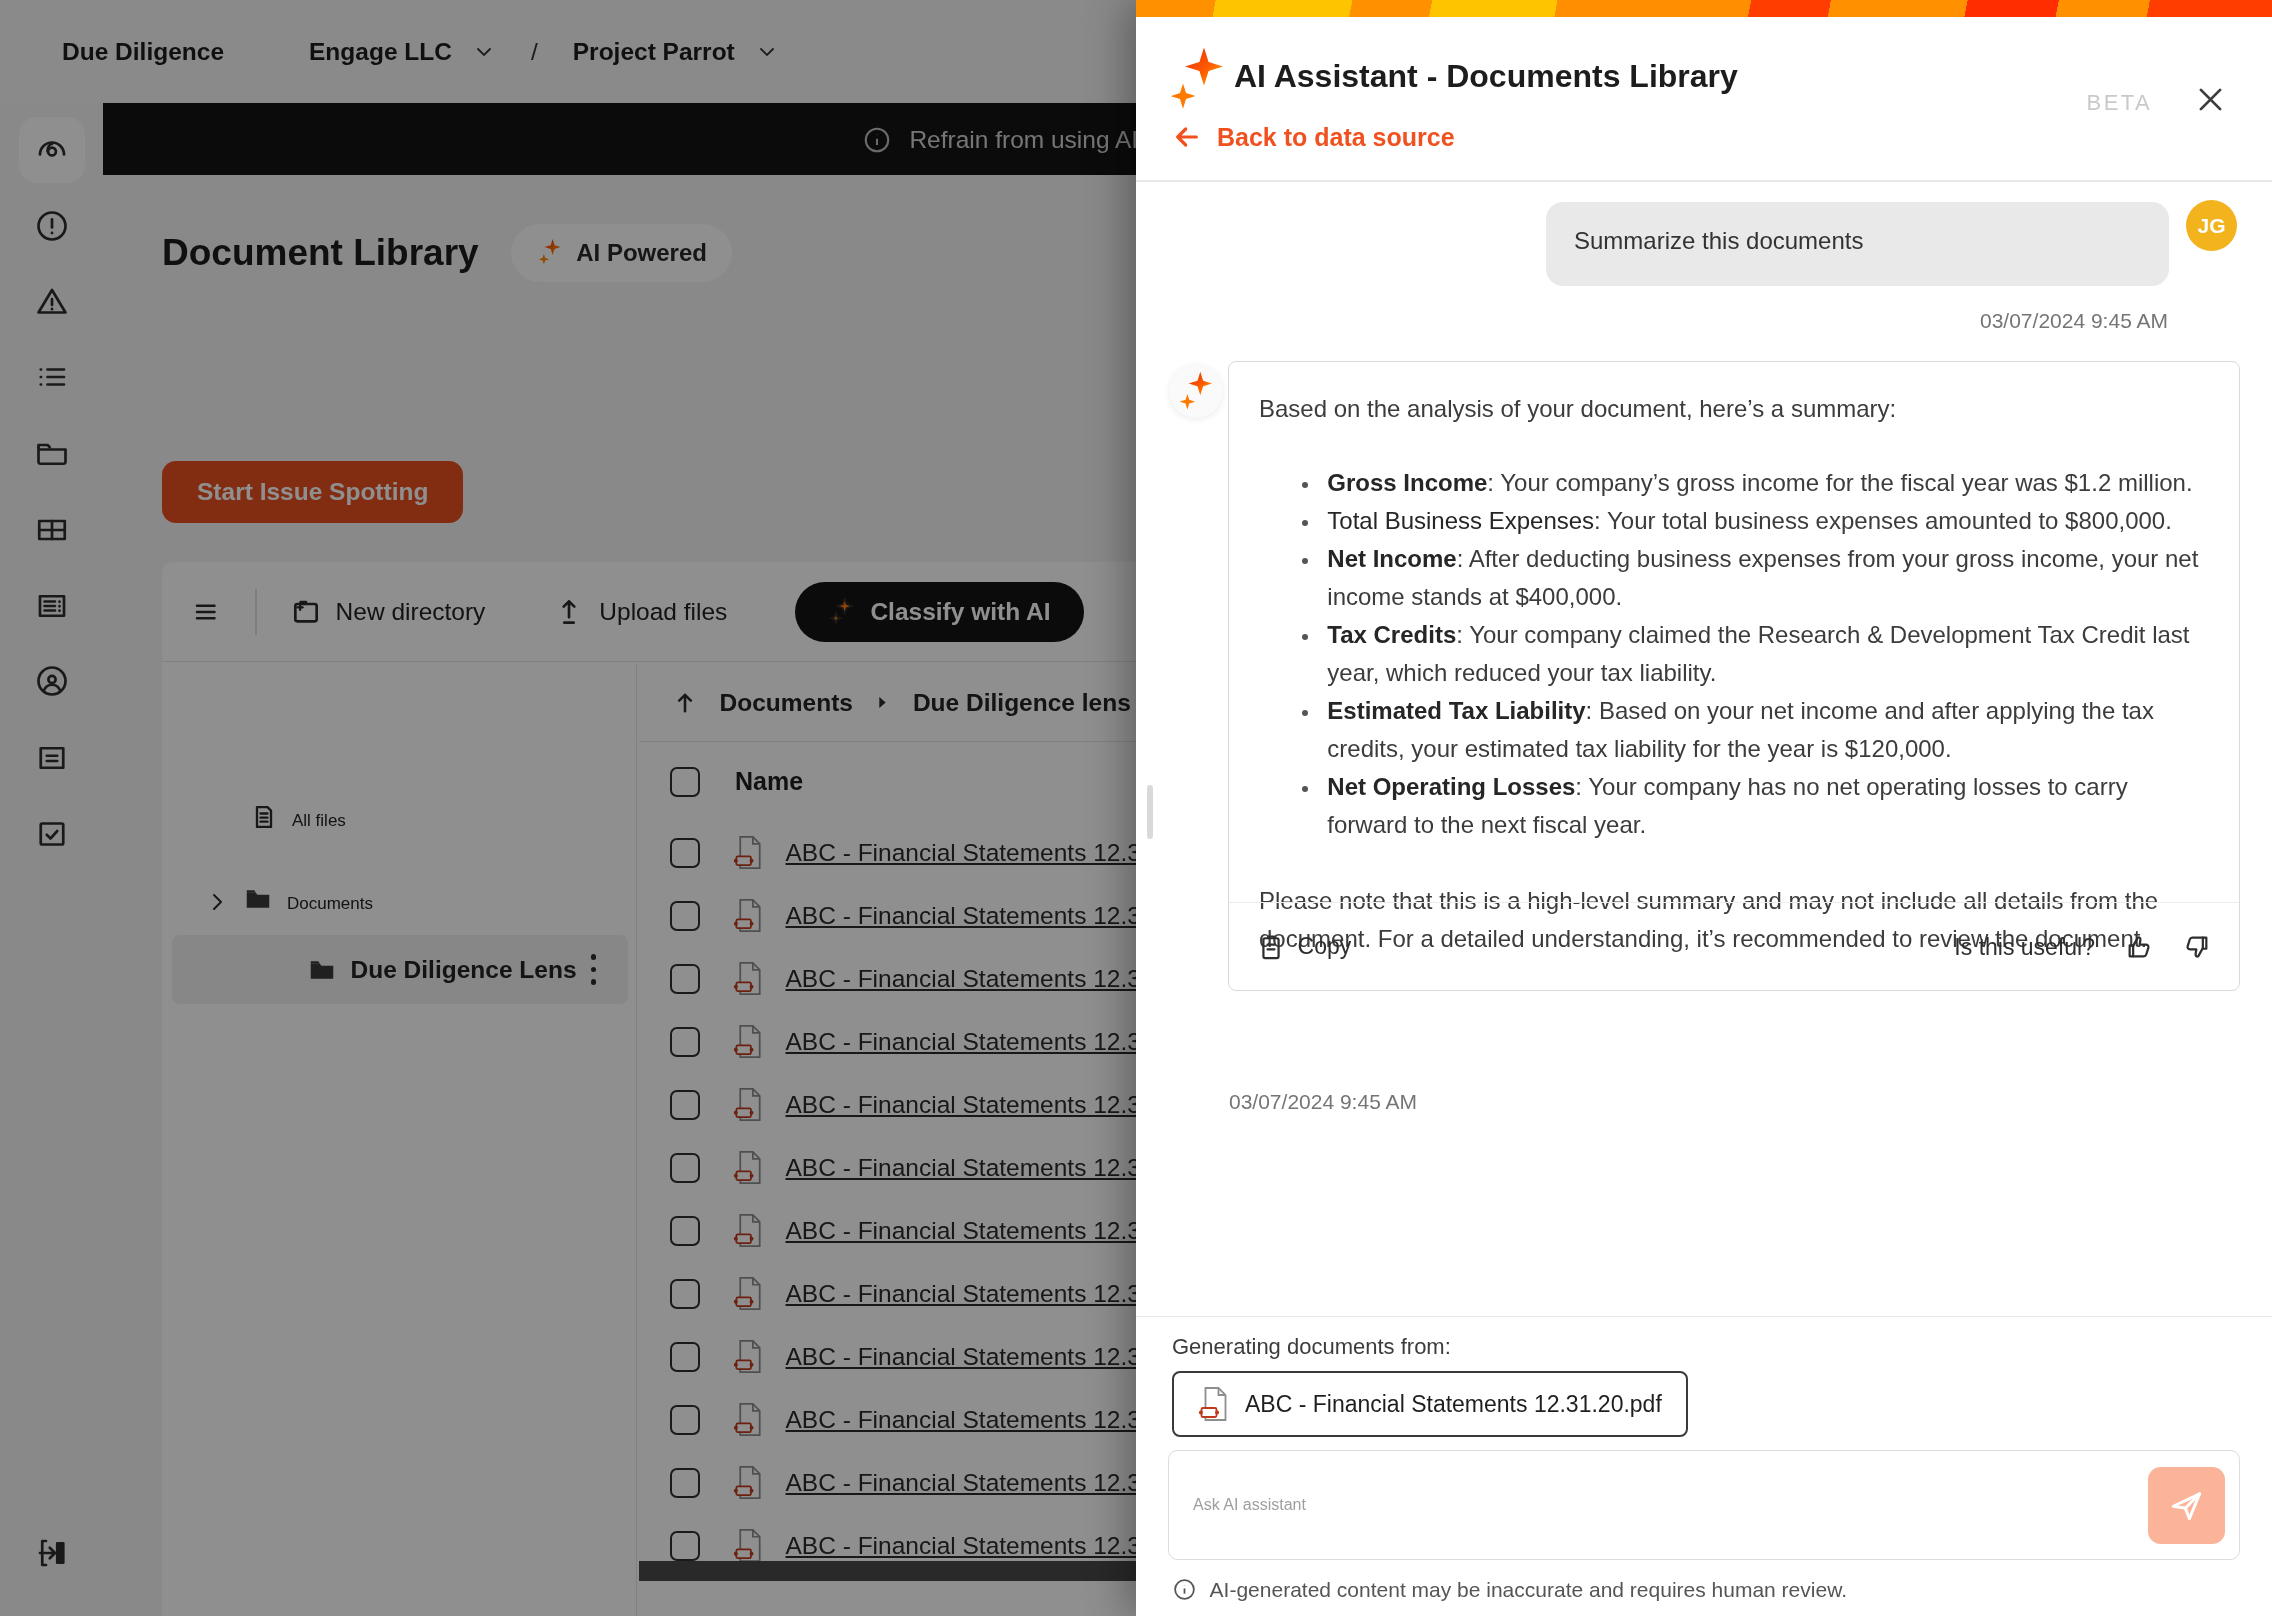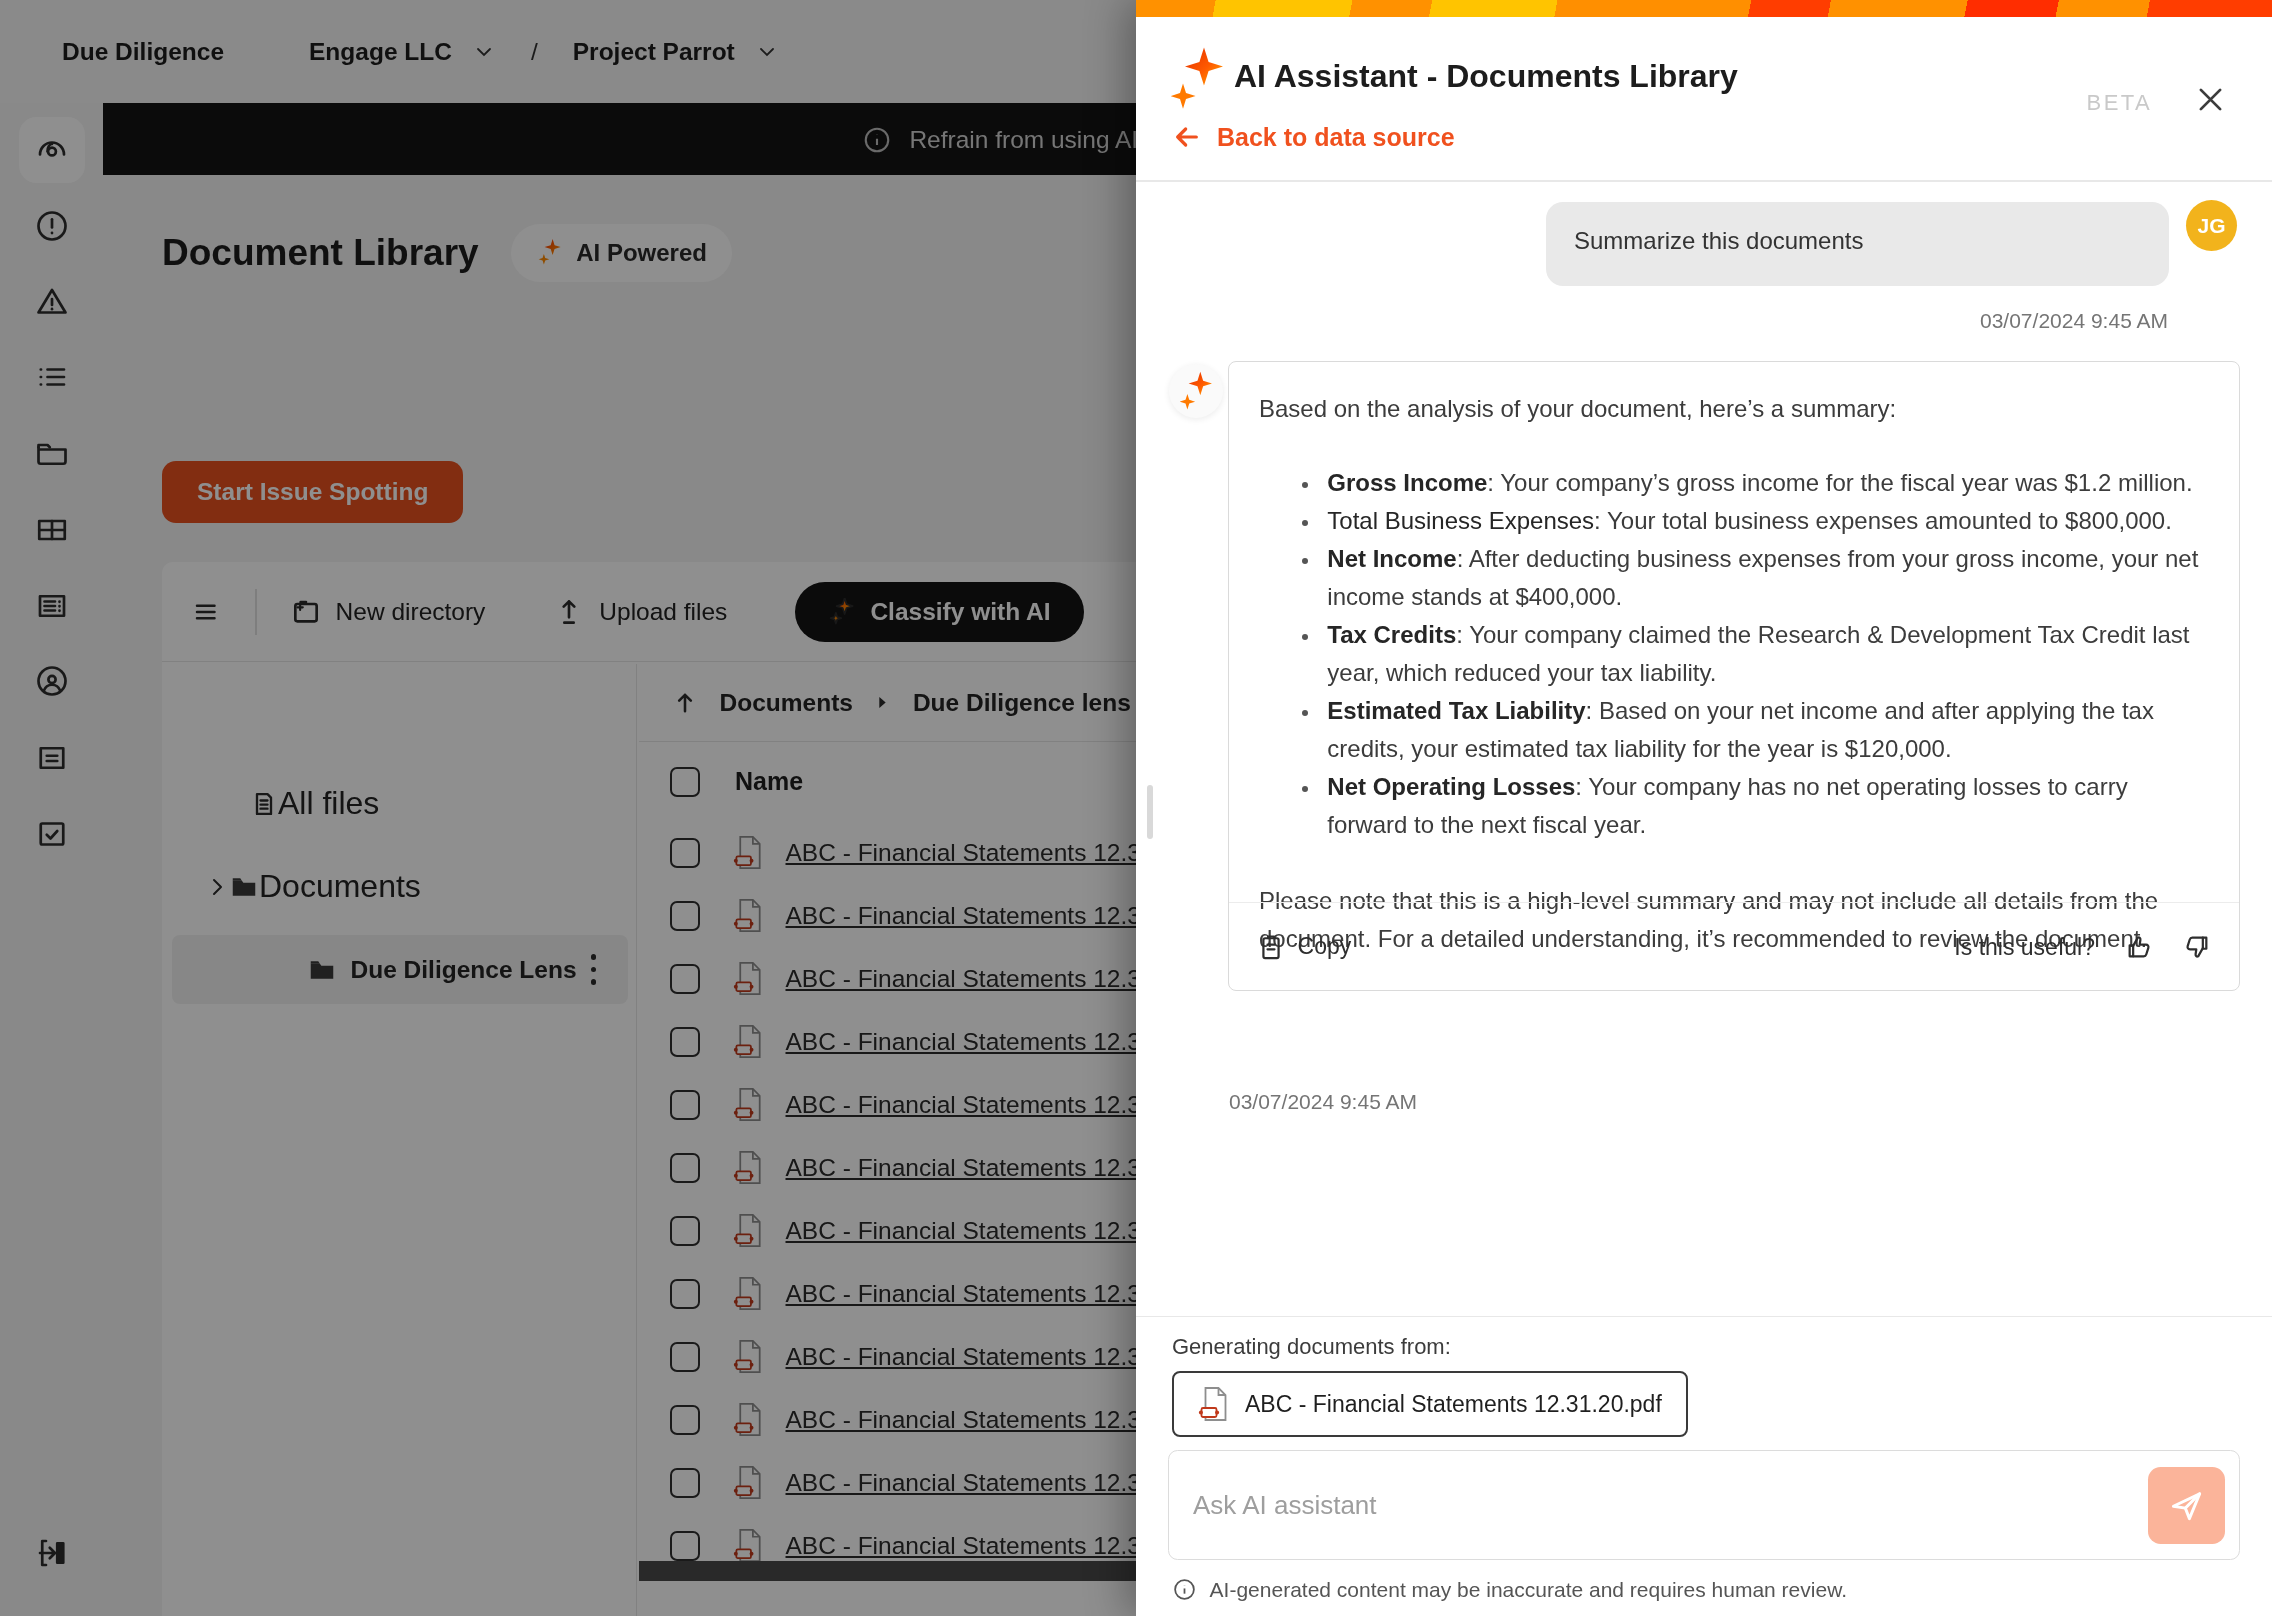--- a/index.html
+++ b/index.html
@@ -47,21 +47,21 @@
   .file-card { position:absolute; left:59px; top:387px; right:0; bottom:0; background:#FFFFFF; border-radius:11px 11px 0 0; overflow:hidden; }
   .fc-toolbar { position:absolute; top:0; left:0; right:0; height:100px; border-bottom:1.6px solid #E6E6E6;
                 display:flex; align-items:center; padding-left:30px; }
   .fc-toolbar svg { stroke:#2B2B2B; fill:none; stroke-width:2; stroke-linecap:round; stroke-linejoin:round; }
   .tb-div { width:1.6px; height:46px; background:#E0E0E0; margin:0 33px; }
   .tb-btn { display:flex; align-items:center; gap:14px; font-size:24.5px; color:#222; background:none; border:none; font-family:inherit; }
   .tb-gap { width:68px; }
   .classify-pill { margin-left:68px; height:60px; border-radius:35px; background:#141414; color:#FFF;
                    display:flex; align-items:center; gap:14px; padding:0 33px; font-size:24.5px; font-weight:600; border:none; font-family:inherit; }
   .fc-tree { position:absolute; top:102px; left:0; width:475px; bottom:0; border-right:1.6px solid #E6E6E6; }
-  .tree-row { position:absolute; height:55px; display:flex; align-items:center; font-size:32px; color:#242424; }
+  .tree-row { position:absolute; height:55px; display:flex; align-items:flex-end; gap:14px; font-size:17px; color:#242424; }
   .tree-row svg { fill:none; stroke:#2B2B2B; stroke-width:2; stroke-linecap:round; stroke-linejoin:round; }
   .tree-sel { position:absolute; top:271px; left:9.5px; right:8px; height:69px; background:#F1F1F1; border-radius:8px;
               display:flex; align-items:center; gap:14px; padding-left:135px; font-size:24.5px; font-weight:600; color:#242424; }
   .kebab { position:absolute; right:32px; display:flex; flex-direction:column; gap:7px; }
   .kebab i { width:5.5px; height:5.5px; border-radius:50%; background:#2B2B2B; }
   .fc-list { position:absolute; top:102px; left:477px; right:0; bottom:0; }
   .crumbs { position:absolute; top:0; left:0; right:0; height:78px; border-bottom:1.6px solid #E6E6E6;
             display:flex; align-items:center; padding-left:32px; gap:20.5px; font-size:24.5px; font-weight:600; color:#242424; }
   .crumbs svg { fill:none; stroke:#2B2B2B; stroke-width:2.2; stroke-linecap:round; stroke-linejoin:round; }
   .name-hdr { position:absolute; top:78px; left:0; right:0; height:79px; display:flex; align-items:center; padding-left:31px; font-size:25px; font-weight:700; color:#1F1F1F; }
@@ -120,21 +120,21 @@
   .useful-label { font-size:23px; color:#2E2E2E; }
   .thumb-btn { background:none; border:none; display:flex; }
   .ts-ai { position:absolute; left:93px; top:909px; }
 
   .p-bottom { position:absolute; left:0; right:0; bottom:0; height:300px; border-top:1.6px solid #E8E8E8; }
   .gen-label { position:absolute; left:36px; top:17.4px; font-size:22px; color:#3C3C3C; }
   .src-chip { position:absolute; left:36px; top:54px; height:66px; border:2.4px solid #3A3A3A; border-radius:8px;
               background:#FFF; display:flex; align-items:center; gap:14px; padding:0 24px; font-size:23px; color:#1F1F1F; font-family:inherit; }
   .ask-wrap { position:absolute; left:32px; right:32px; top:133px; height:110px; border:1.6px solid #DCDCDC; border-radius:9.5px; background:#FFF; }
   .ask-input { position:absolute; left:0; top:0; bottom:0; right:110px; border:none; outline:none; background:transparent;
-               padding:0 24px; font-size:26px; color:#c2410c; font-family:inherit; }
+               padding:0 24px; font-size:16px; color:#c2410c; font-family:inherit; }
   .ask-input::placeholder { color:#9E9E9E; }
   .send-btn { position:absolute; right:14px; top:16px; width:77px; height:77px; border:none; border-radius:12.6px;
               background:#FBB49A; display:flex; align-items:center; justify-content:center; }
   .send-btn svg { width:35px; height:35px; stroke:#FFF; stroke-width:2; fill:none; stroke-linejoin:round; stroke-linecap:round; }
   .p-note { position:absolute; left:36px; bottom:14px; display:flex; align-items:center; gap:12.6px; font-size:21px; color:#555; }
   .p-note svg { width:25px; height:25px; stroke:#555; stroke-width:1.7; fill:none; }
 </style>
 </head>
 <body>
 

